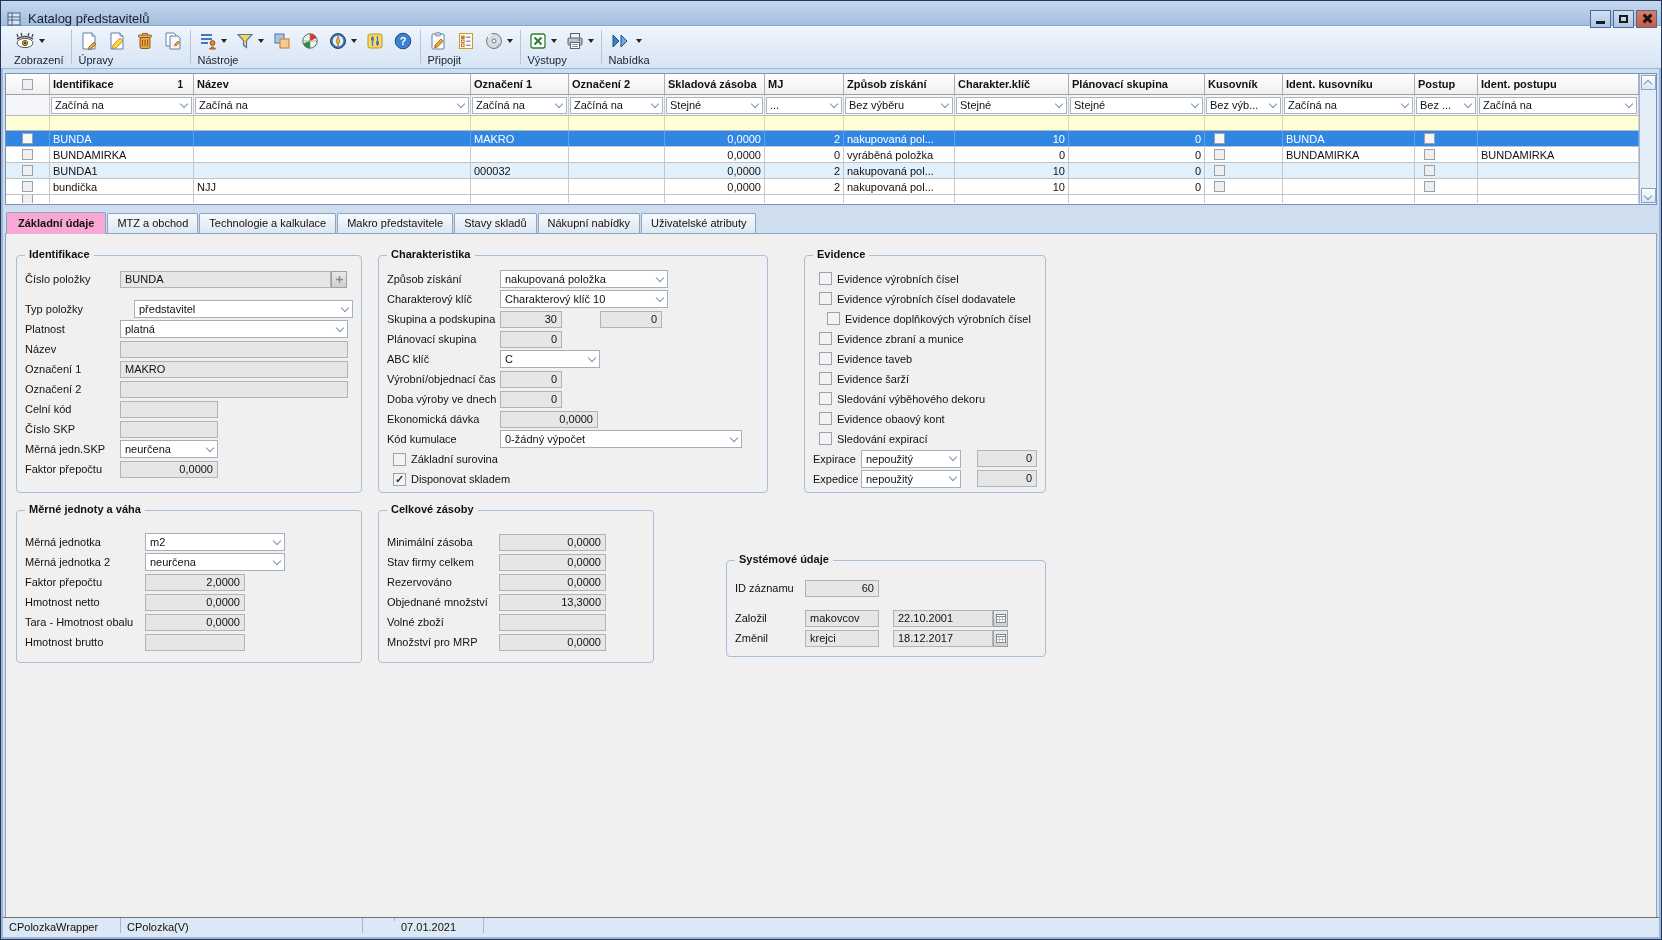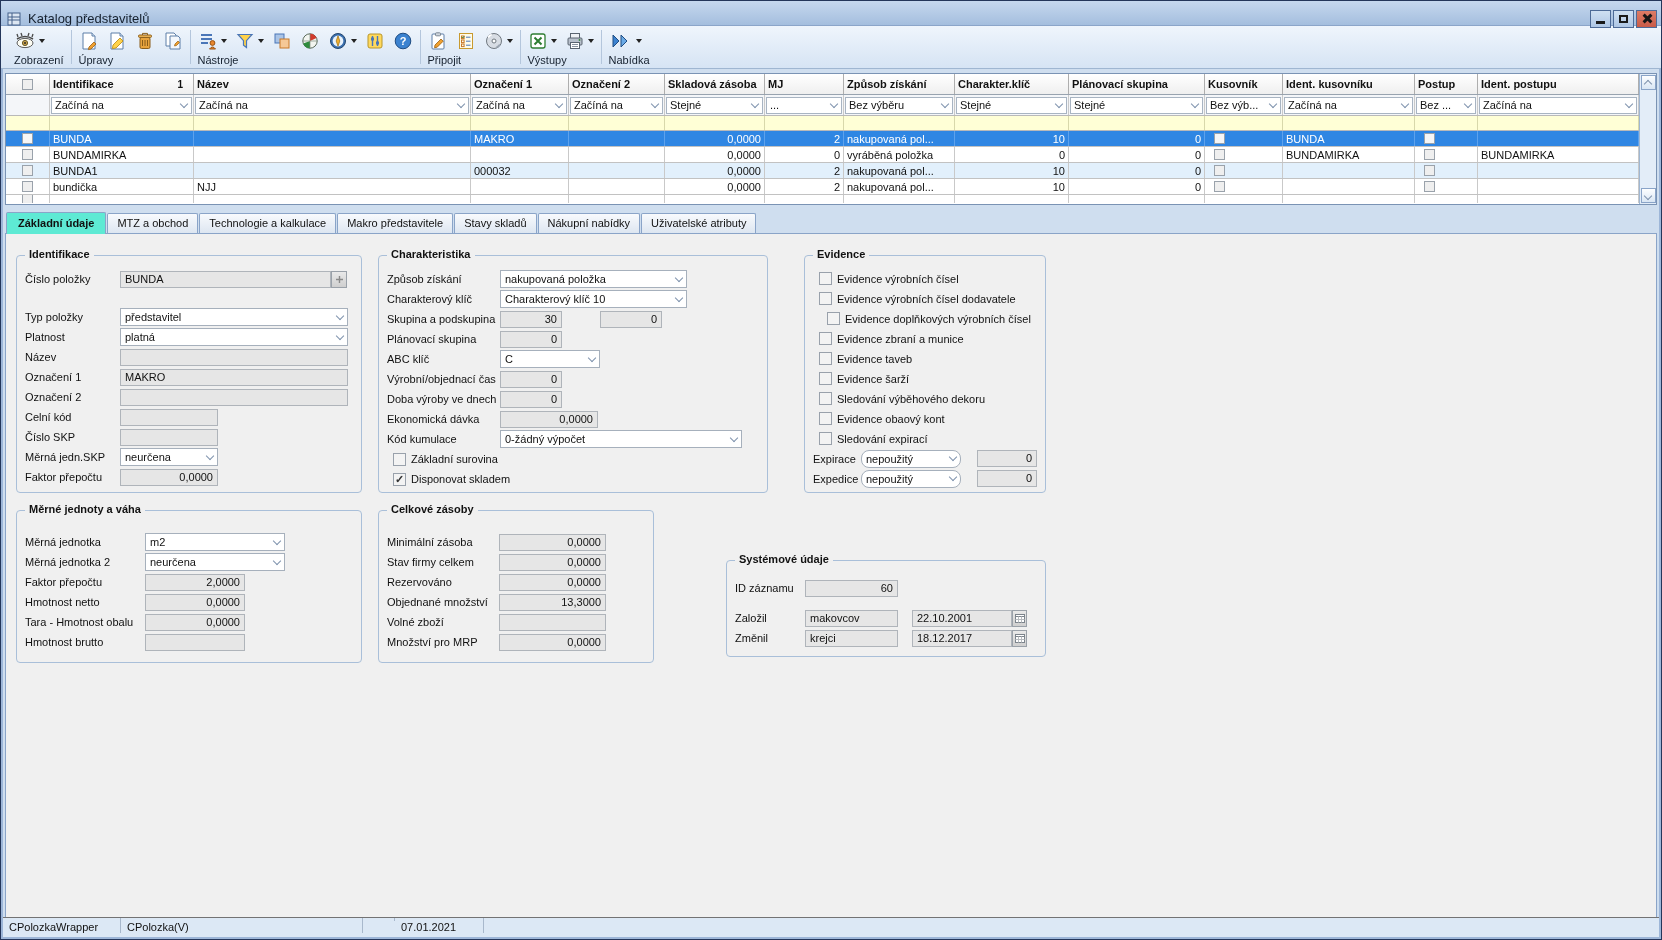--- a/index.html
+++ b/index.html
@@ -68,21 +68,21 @@
              flex-direction:column; justify-content:space-between; align-items:center; padding:1px; }
   .sarr { width:15px; height:15px; background:linear-gradient(#fdfeff,#d9e6f4); border:1px solid #8aa4c8;
           display:flex; align-items:center; justify-content:center; }
   .sarr .chev { margin:0; }
   .sarr.up .chev { transform:rotate(-135deg); margin-top:3px; }
 
   
   .tabstrip { display:flex; align-items:flex-end; margin:5px 4px 0 4px; padding-left:1px; position:relative; z-index:2; height:23px; gap:1px; }
   .tab { padding:3px 9px 4px 9px; background:linear-gradient(#f8fafd,#dde6f1); border:1px solid #8aa4c8;
          border-bottom:none; border-radius:2px 2px 0 0; white-space:nowrap; }
-  .tab.active { background:#5eead4; font-weight:bold; padding:4px 11px 5px 11px; margin-bottom:-1px; }
+  .tab.active { background:#f9a8d4; font-weight:bold; padding:4px 11px 5px 11px; margin-bottom:-1px; }
   .panel { margin:0 4px; border:1px solid #8aa4c8; background:#f0f0f0; height:688px; position:relative; }
 
   .gbox { position:absolute; border:1px solid #a9bfd9; border-radius:4px; padding:14px 8px 6px 8px; }
   .gbox .legend { position:absolute; top:-8px; left:8px; background:#f0f0f0; padding:0 4px; font-weight:bold; }
   .frow { display:flex; align-items:center; height:18px; margin-bottom:2px; }
   .flabel { flex-shrink:0; }
   .ro { background:#e6e6e6; border:1px solid #afb4ba; height:17px; line-height:15px; padding:0 4px; overflow:hidden; white-space:nowrap; }
   .ro.r { text-align:right; }
   .dd { background:#fff; border:1px solid #a6b0bc; height:18px; display:flex; align-items:center;
         padding-left:4px; overflow:hidden; white-space:nowrap; }
@@ -95,27 +95,27 @@
             display:flex; align-items:center; justify-content:center; }
 
   
   #g-ident   { left:10px; top:21px;  width:346px; height:238px; }
   #g-char    { left:372px; top:21px; width:390px; height:238px; }
   #g-evid    { left:798px; top:21px; width:242px; height:238px; }
   #g-merne   { left:10px; top:276px; width:346px; height:153px; }
   #g-zasoby  { left:372px; top:276px; width:276px; height:153px; }
   #g-system  { left:720px; top:326px; width:320px; height:97px; }
   #g-ident .flabel { width:95px; } #g-ident .wfull { width:211px; } #g-ident .wshort { width:98px; }
-  #g-char .flabel { width:113px; } #g-char .wdd { width:187px; } #g-char .wnum { width:62px; }
+  #g-char .flabel { width:113px; } #g-char .wdd { width:168px; } #g-char .wnum { width:62px; }
   #g-char .wek { width:98px; } #g-char .wkum { width:242px; } #g-char .wabc { width:100px; }
   #g-evid .frow { height:17px; margin-bottom:3px; }
-  #g-evid .exlabel { width:48px; } #g-evid .wdd { width:100px;border-radius:8px; } #g-evid .wnum { width:60px; margin-left:auto; }
+  #g-evid .exlabel { width:48px; } #g-evid .wdd { width:100px; } #g-evid .wnum { width:60px; margin-left:auto; }
   #g-merne .flabel { width:120px; } #g-merne .wdd { width:140px; } #g-merne .wnum { width:100px; }
   #g-zasoby .flabel { width:112px; } #g-zasoby .wnum { width:107px; }
-  #g-system .flabel { width:70px; } #g-system .wuser { width:93px; } #g-system .wdate { width:100px; margin-left:14px; }
+  #g-system .flabel { width:70px; } #g-system .wuser { width:74px; } #g-system .wdate { width:100px; margin-left:14px; }
 
   
   .statusbar { position:absolute; left:2px; right:2px; bottom:2px; height:20px; background:#dce8f5;
                border-top:1px solid #737373; display:flex; align-items:flex-start; }
   .sb { border-right:1px solid #a8b8cc; padding:3px 6px 0 6px; white-space:nowrap; overflow:hidden; }
   .sb1{width:118px;} .sb2{width:242px;} .sb3{width:32px;} .sb4{width:89px;} .sb5{flex:1; border-right:none;}
 
   svg { display:block; }
 </style>
 </head>
@@ -616,21 +616,21 @@
       <span class="legend">Identifikace</span>
       <div class="frow">
         <span class="flabel">Číslo položky</span>
         <span class="ro wfull">BUNDA</span>
         <span class="sqbtn">
           <svg width="9" height="9" viewBox="0 0 9 9">
               <path d="M4.5 1 v7 M1 4.5 h7" stroke="#8a8a8a" stroke-width="1.4"></path>
             </svg>
         </span>
       </div>
-      <div class="frow" style="margin-top:20px;">
+      <div class="frow" style="margin-top:12px;gap:14px;">
         <span class="flabel">Typ položky</span>
         <span class="dd wfull" style="width:228px">
             <span>představitel</span>
             <i class="chev"></i>
           </span>
       </div>
       <div class="frow">
         <span class="flabel">Platnost</span>
         <span class="dd" style="width:228px">
             <span>platná</span>

